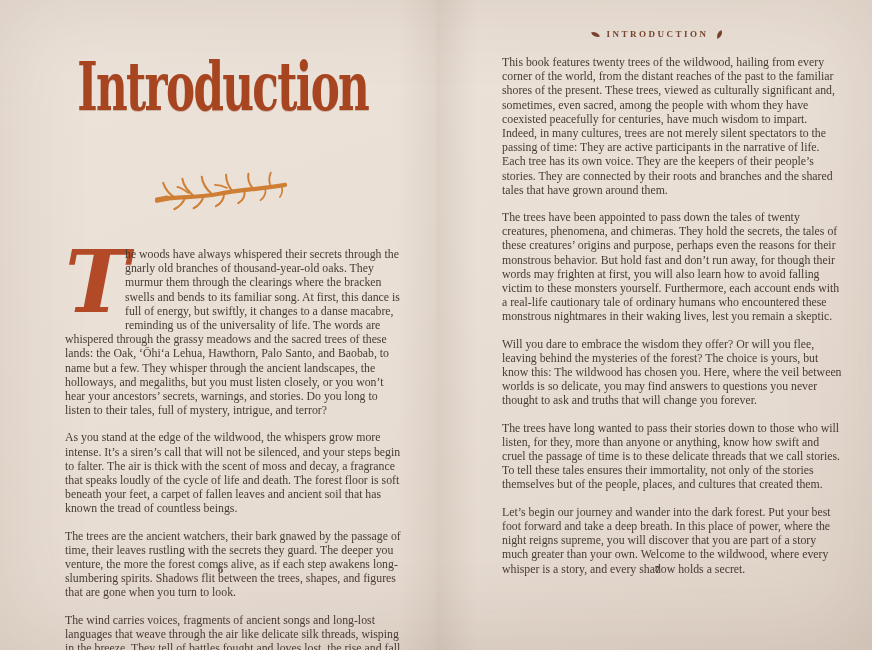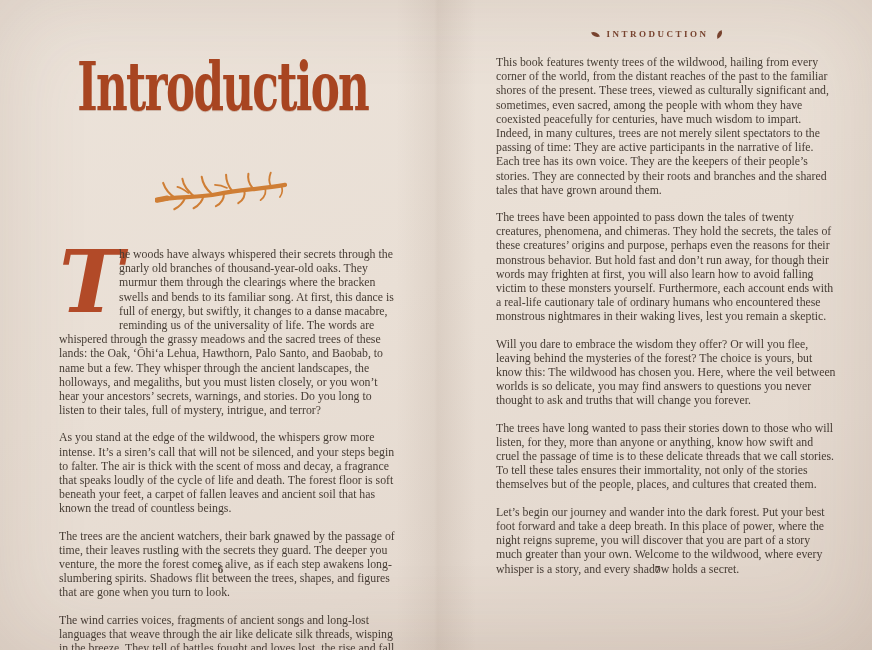--- a/index.html
+++ b/index.html
@@ -28,21 +28,21 @@
   .chapter-title{
     position:absolute;top:56px;left:0;width:341px;text-align:center;
     color:var(--title);font-family:"DejaVu Serif","Liberation Serif",serif;
     font-weight:bold;font-size:52px;letter-spacing:-2px;line-height:1;
     transform:scale(.84,1.3);transform-origin:50% 20%;
     text-shadow:0 1px 0 rgba(120,50,25,.25);
   }
   .ornament-wrap{position:absolute;top:168px;left:0;width:341px;text-align:center;color:var(--branch);}
   .ornament-wrap svg{width:132px;height:50px;}
 
-  .body-copy{position:absolute;left:9px;width:341px;color:var(--body);
+  .body-copy{position:absolute;left:15px;width:341px;color:var(--body);
     font-size:11.8px;line-height:14.2px;text-align:left;}
   .body-left{top:247px;}
   .body-right{top:55px;}
   .body-copy p{margin:0 0 13px 0;}
 
   .dropcap{
     float:left;color:var(--dropcap);
     font-family:"DejaVu Serif","Liberation Serif",serif;font-style:italic;font-weight:bold;
     font-size:86px;line-height:64px;height:68px;width:56px;text-align:left;
     margin:3px 4px 2px 0;

